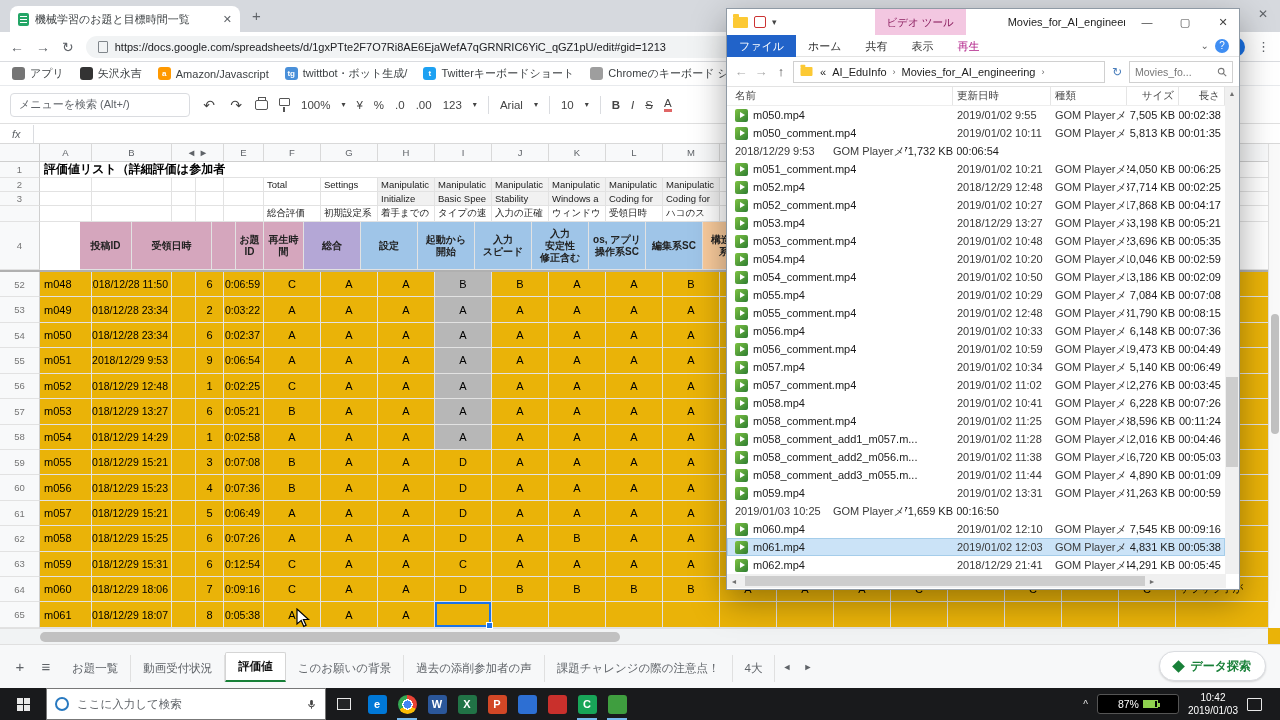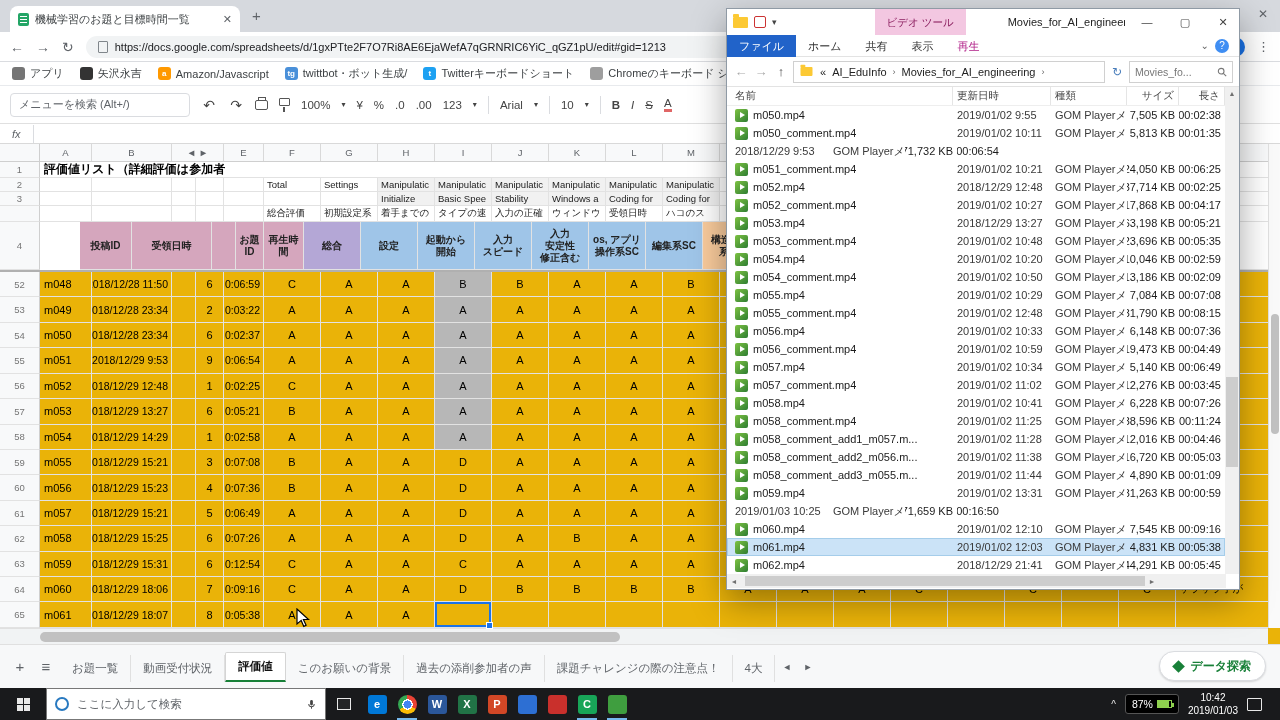--- a/index.html
+++ b/index.html
@@ -139,21 +139,21 @@
 #tb-search-text{font-size:11.5px;color:#5f6368;flex:1;white-space:nowrap;overflow:hidden}
 #taskview{width:36px;display:flex;align-items:center;justify-content:center}
 .tv-ico{width:14px;height:12px;border:1px solid #e8e8e8;background:rgba(255,255,255,.05)}
 #tb-apps{display:flex}
 .tb-app{width:30px;display:flex;align-items:center;justify-content:center;position:relative}
 .tb-tile{width:19px;height:19px;border-radius:3px;color:#fff;font-size:11px;font-weight:bold;display:flex;align-items:center;justify-content:center}
 .tb-app.running::after{content:"";position:absolute;left:5px;right:5px;bottom:0;height:2px;background:#76b9ed}
 .chrome-ball{border-radius:50%;background:radial-gradient(circle at 50% 50%,#4285f4 0 30%,#fff 30% 38%,rgba(0,0,0,0) 38%),conic-gradient(#ea4335 0 33%,#fbbc05 33% 66%,#34a853 66% 100%)}
 #tray{margin-left:auto;display:flex;align-items:center;gap:9px;padding-right:5px}
 .tray-chev{color:#e8e8e8;font-size:10px}
-#battery-chip{background:#000;border:1px solid #555;border-radius:3px;display:flex;align-items:center;gap:4px;padding:3px 6px}
+#battery-chip{background:#000;border:1px solid #555;border-radius:3px;display:flex;align-items:center;gap:4px;padding:3px 20px}
 #battery-pct{color:#fff;font-size:10.5px}
 .batt-ico{width:15px;height:8px;border:1px solid #8fd14f;position:relative;background:linear-gradient(90deg,#8fd14f 0 85%,rgba(0,0,0,0) 85%)}
 .batt-ico::after{content:"";position:absolute;right:-3px;top:1.5px;width:2px;height:4px;background:#8fd14f}
 #clock{color:#fff;font-size:10px;text-align:center;line-height:1.35}
 .action-ico{width:15px;height:13px;border:1px solid #e8e8e8;border-radius:1px}
 #desk-sliver{width:4px;border-left:1px solid #5a5a5a}
 #cursor{left:296px;top:608px;z-index:200}
 </style>
 </head>
 <body>

